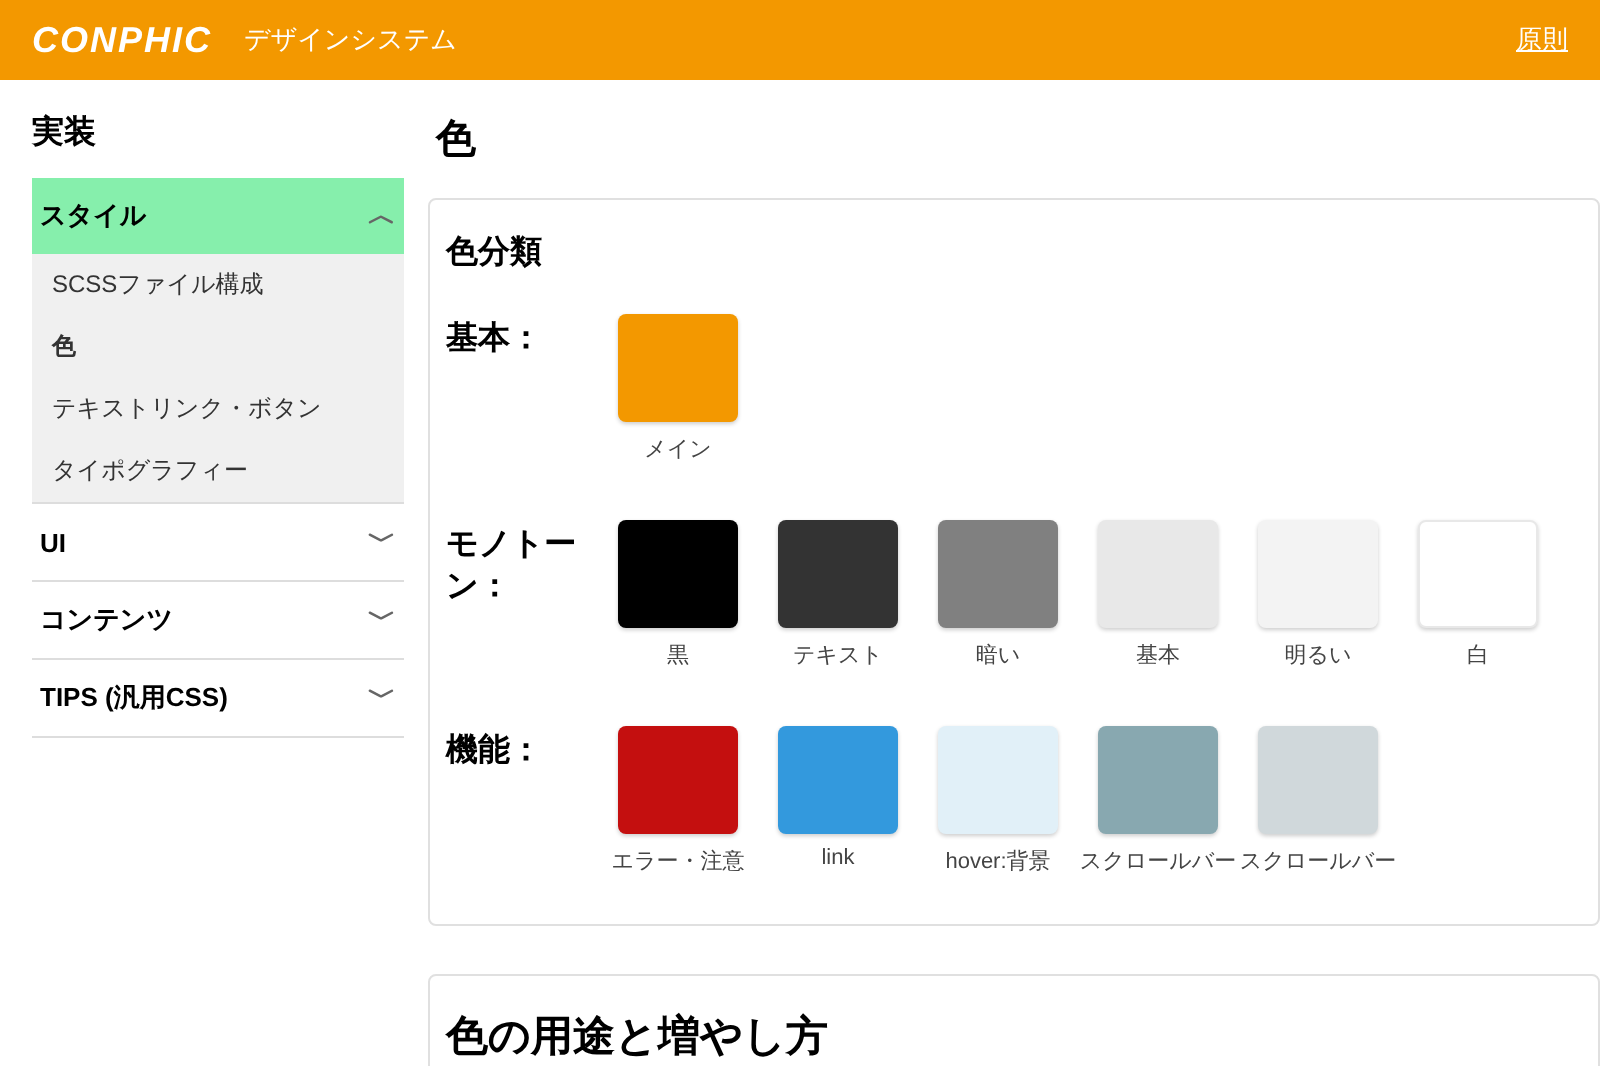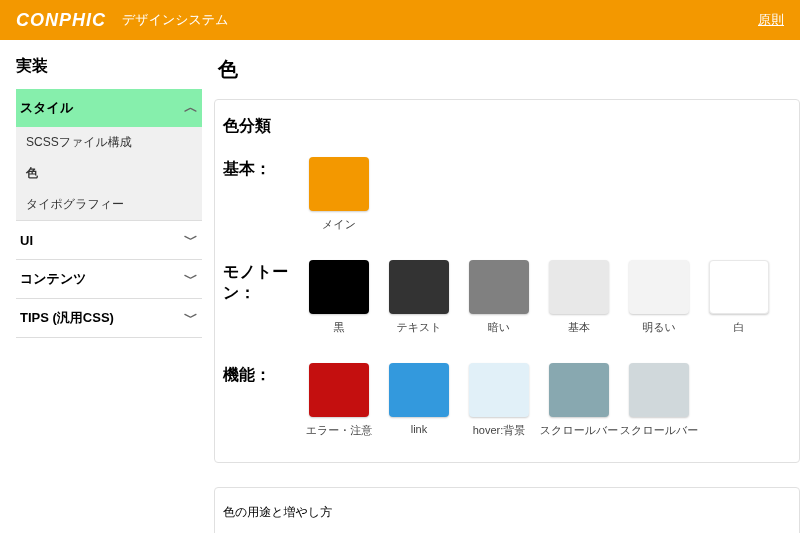--- a/index.html
+++ b/index.html
@@ -31,21 +31,21 @@
     
     .color-row { display: flex; margin-bottom: 28px; }
     .color-row:last-child { margin-bottom: 0; }
     .row-label { width: 86px; font-size: 16px; font-weight: bold; padding-top: 2px; flex-shrink: 0; }
     .swatches { display: flex; gap: 20px; flex-wrap: wrap; }
     .swatch-item { display: flex; flex-direction: column; align-items: center; gap: 6px; width: 60px; }
     .swatch { width: 60px; height: 54px; border-radius: 4px; box-shadow: 0 1px 2px rgba(0,0,0,0.2); }
     .swatch.white { border: 1px solid #e8e8e8; }
     .swatch-label { font-size: 11px; color: #444; white-space: nowrap; text-align: center; }
     
-    .section2-title { font-size: 12px; font-weight: normal; }
+    .section2-title { font-size: 21px; font-weight: bold; }
   </style>
 </head>
 <body>
 
 <div class="header">
   <div class="header-left">
     <div class="logo">CONPHIC</div>
     <div class="subtitle">デザインシステム</div>
   </div>
   <div class="header-right">
@@ -58,20 +58,21 @@
     <div class="sidebar-title">実装</div>
 
     <div class="nav-section">
       <div class="nav-header expanded">
         <span>スタイル</span>
         <span class="chevron">︿</span>
       </div>
       <div class="nav-children">
         <div class="nav-item">SCSSファイル構成</div>
         <div class="nav-item active">色</div>
+        <div class="nav-item">テキストリンク・ボタン</div>
         <div class="nav-item">タイポグラフィー</div>
       </div>
     </div>
 
     <div class="nav-section">
       <div class="nav-header">
         <span>UI</span>
         <span class="chevron">﹀</span>
       </div>
     </div>

